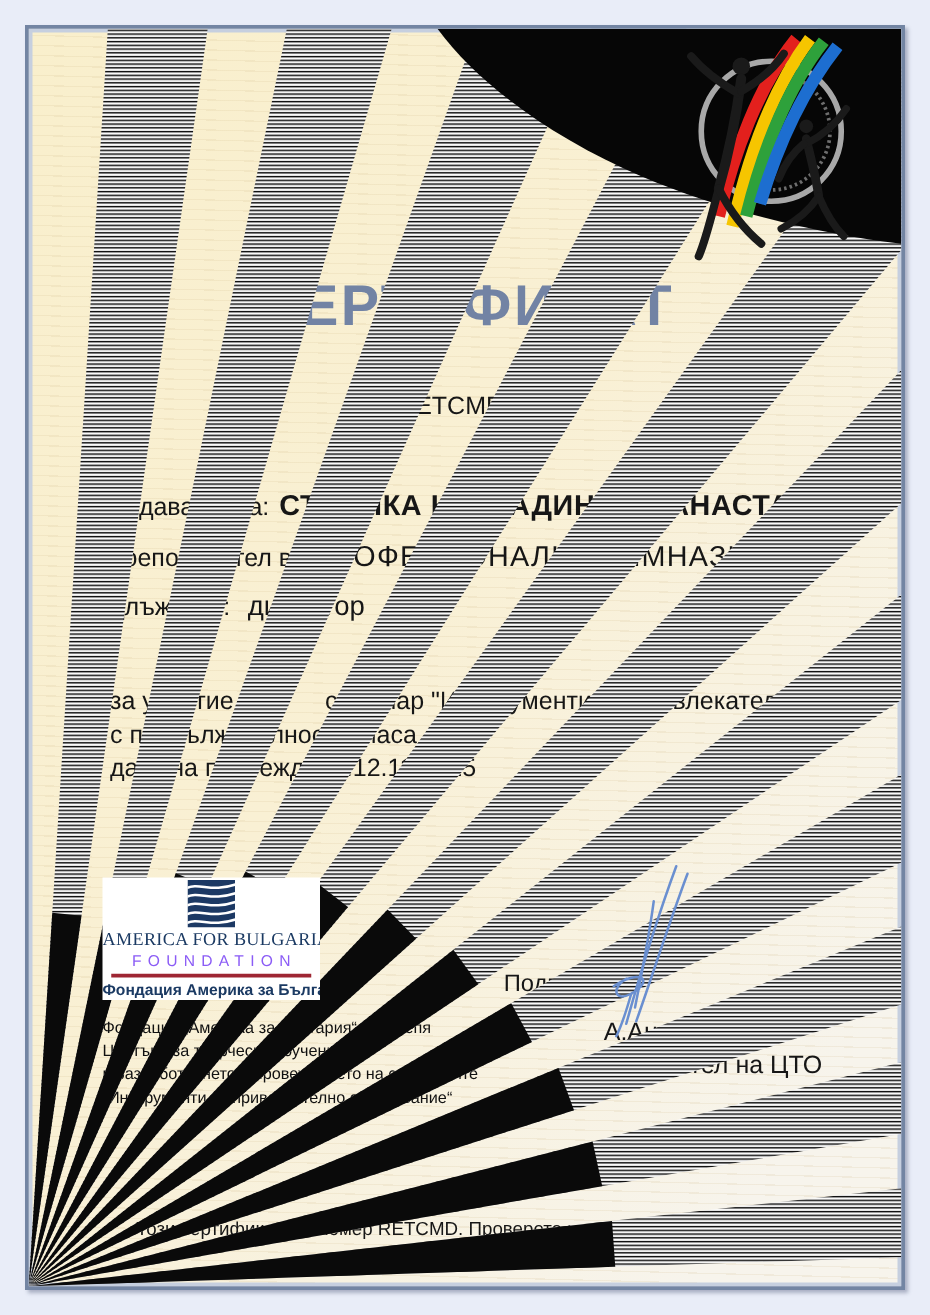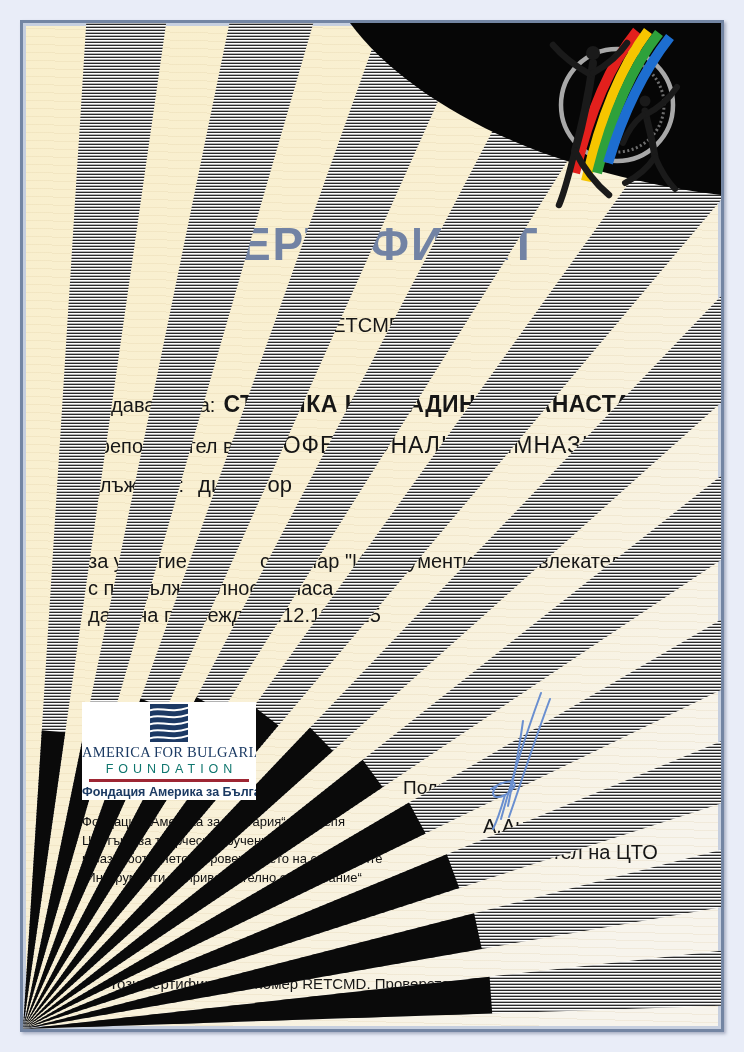--- a/index.html
+++ b/index.html
@@ -44,21 +44,21 @@
   .fine-print{left:59px;top:790px;font-size:13px;line-height:18.5px;color:#111;}
 
   .footer1{left:0;top:952px;width:100%;text-align:center;font-size:15px;}
   .footer2{left:0;top:971px;width:100%;text-align:center;font-size:14.5px;}
 
   .afb{left:59px;top:679px;width:174px;height:98px;background:#ffffff;
        text-align:center;overflow:hidden;}
   .afb .flag{display:block;margin:2px auto 0;}
   .afb .l1{font-family:"Liberation Serif","DejaVu Serif",serif;font-size:14.5px;
            color:#1b3a63;margin-top:2px;letter-spacing:.3px;}
-  .afb .l2{font-size:12.5px;color:#0f766e;letter-spacing:5px;padding-left:5px;margin-top:1px;}
+  .afb .l2{font-size:12.5px;color:#8b5cf6;letter-spacing:5px;padding-left:5px;margin-top:1px;}
   .afb .rule{height:2.5px;background:#9e2633;margin:3px 7px 0;}
   .afb .l3{font-size:12.5px;font-weight:bold;color:#1b3a63;margin-top:3px;}
 </style>
 </head>
 <body>
 
 <div class="cert">
 
   <div class="abs title z-content">СЕРТИФИКАТ</div>
   <div class="abs cert-number z-content">№: RETCMD/ 2015</div>

